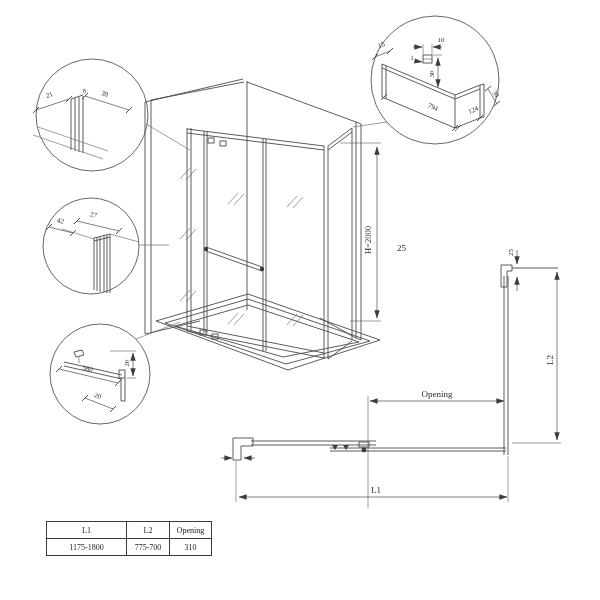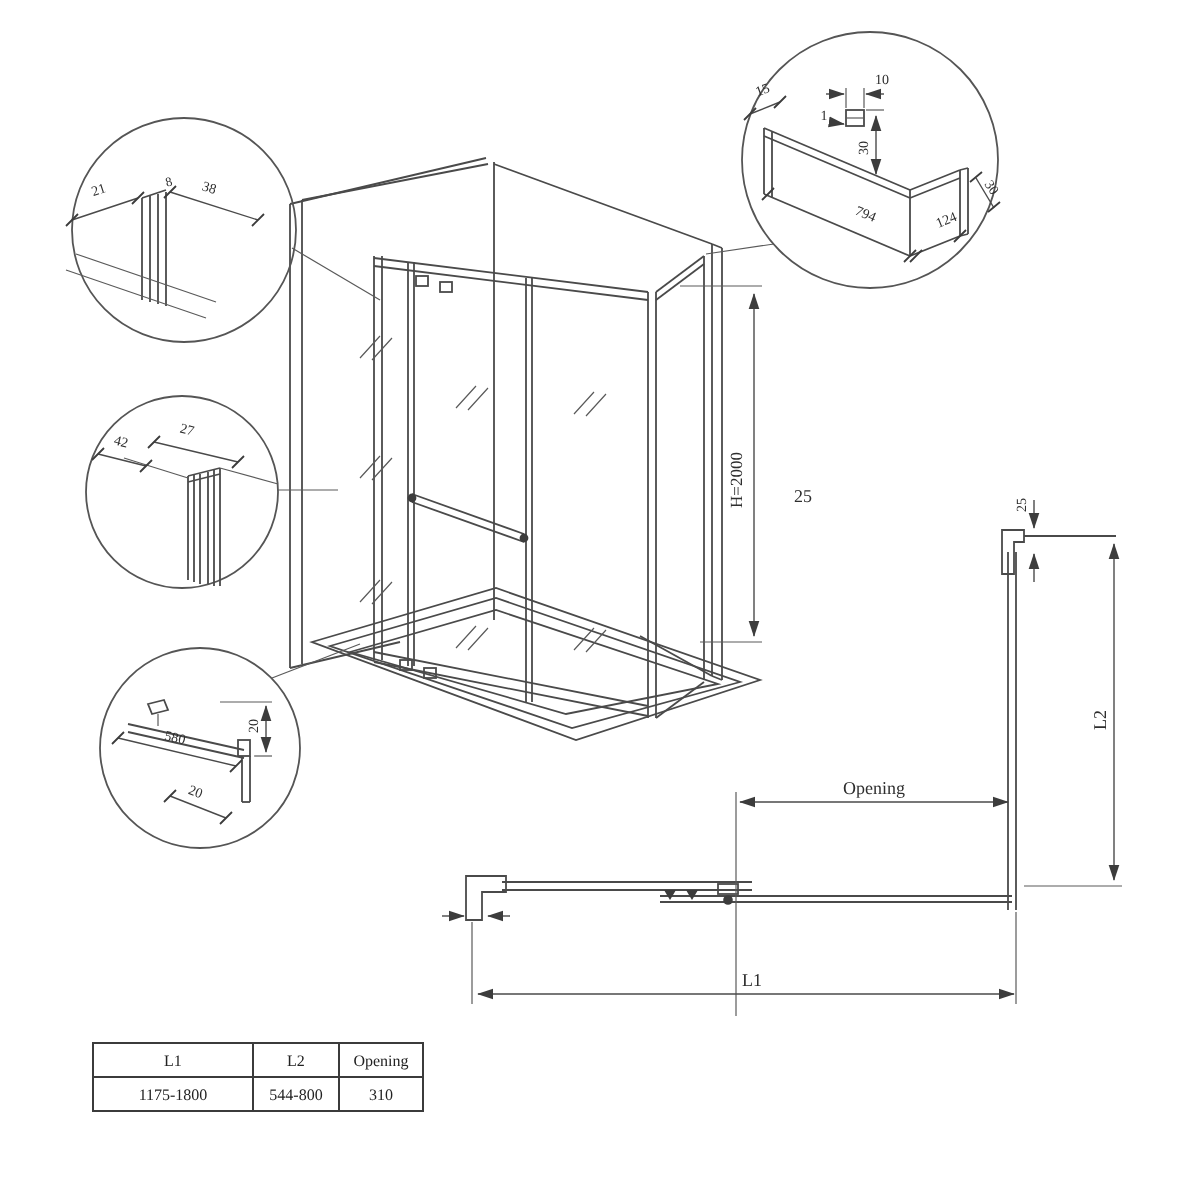--- a/index.html
+++ b/index.html
@@ -265,18 +265,18 @@
 
   <table class="spec">
     <tbody>
         <tr>
       <td class="c1">L1</td>
       <td class="c2">L2</td>
       <td class="c3">Opening</td>
     </tr>
     <tr>
       <td>1175-1800</td>
-      <td>544-800</td>
+      <td>775-700</td>
       <td>310</td>
     </tr>
   </tbody>
     </table>
 </div>
 
 </body></html>

